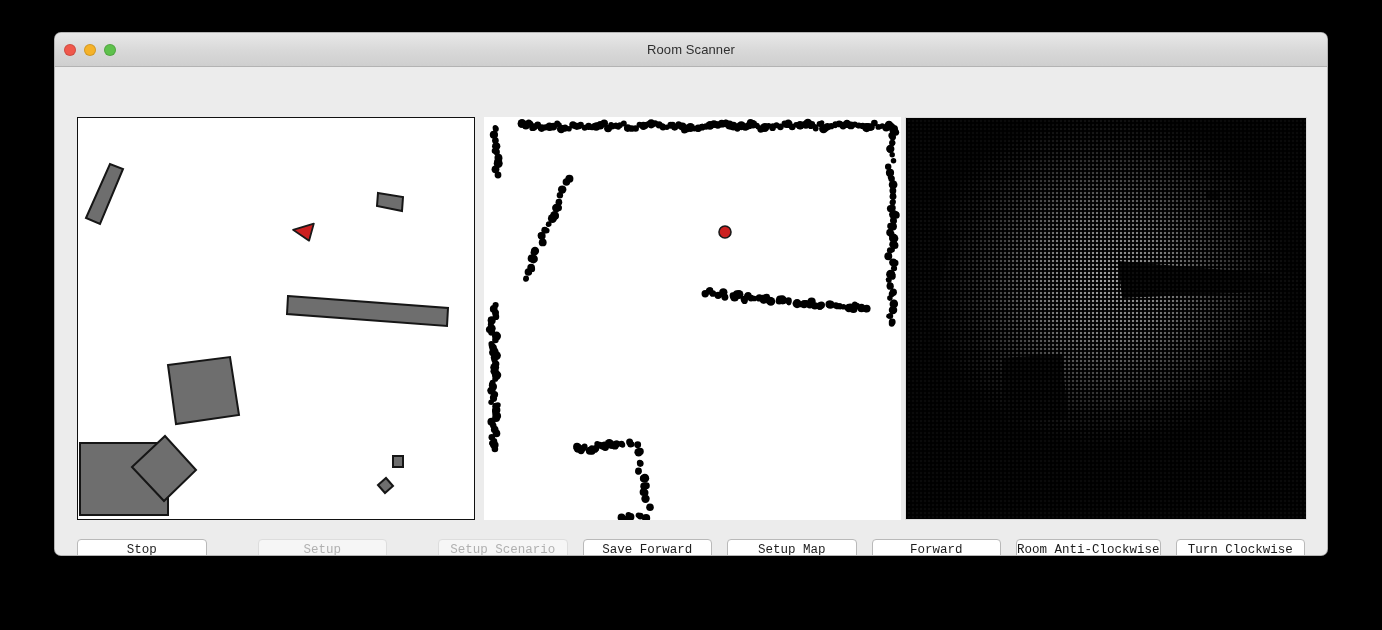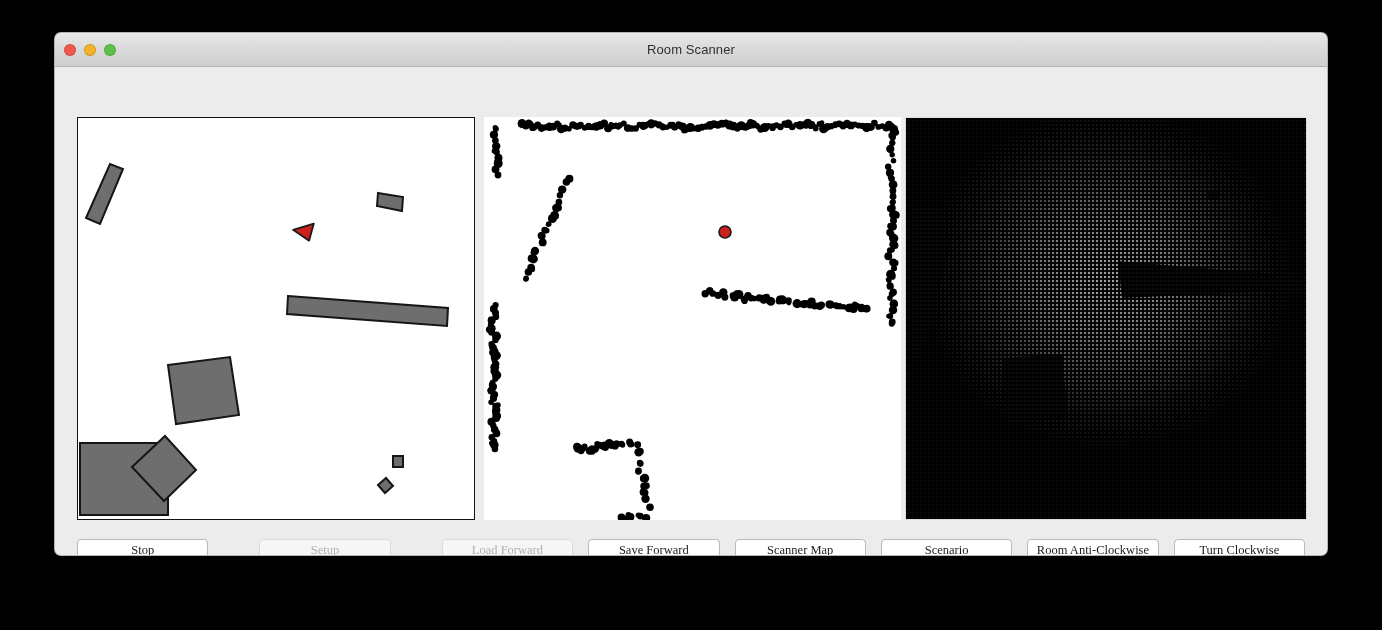--- a/index.html
+++ b/index.html
@@ -130,21 +130,21 @@
     display: flex;
     gap: 15px;
   }
   .tb-btn {
     flex: 1 1 0;
     height: 22px;
     border-radius: 4px;
     background: #ffffff;
     border: 1px solid #b9b9b9;
     box-shadow: 0 1px 0 rgba(0,0,0,0.06);
-    font-family: Liberation Serif, serif;
+    font-family: Liberation Mono, monospace;
     font-size: 12.5px;
     color: #1d1d1d;
     display: flex;
     align-items: center;
     justify-content: center;
     user-select: none;
     padding: 0;
     white-space: nowrap;
   }
   .tb-btn.disabled {
@@ -638,22 +638,22 @@
               </g>
           </svg>
         </div>
         <div id="grid-dots"></div>
       </div>
     </div>
 
     <div id="toolbar">
       <button class="tb-btn">Stop</button>
       <button class="tb-btn disabled" disabled="">Setup</button>
-      <button class="tb-btn disabled" disabled="">Load Forward</button>
+      <button class="tb-btn disabled" disabled="">Setup Scenario</button>
       <button class="tb-btn">Save Forward</button>
-      <button class="tb-btn">Scanner Map</button>
-      <button class="tb-btn">Scenario</button>
+      <button class="tb-btn">Setup Map</button>
+      <button class="tb-btn">Forward</button>
       <button class="tb-btn">Room Anti-Clockwise</button>
       <button class="tb-btn">Turn Clockwise</button>
     </div>
 
   </div>
 </div>
 
 </body></html>

